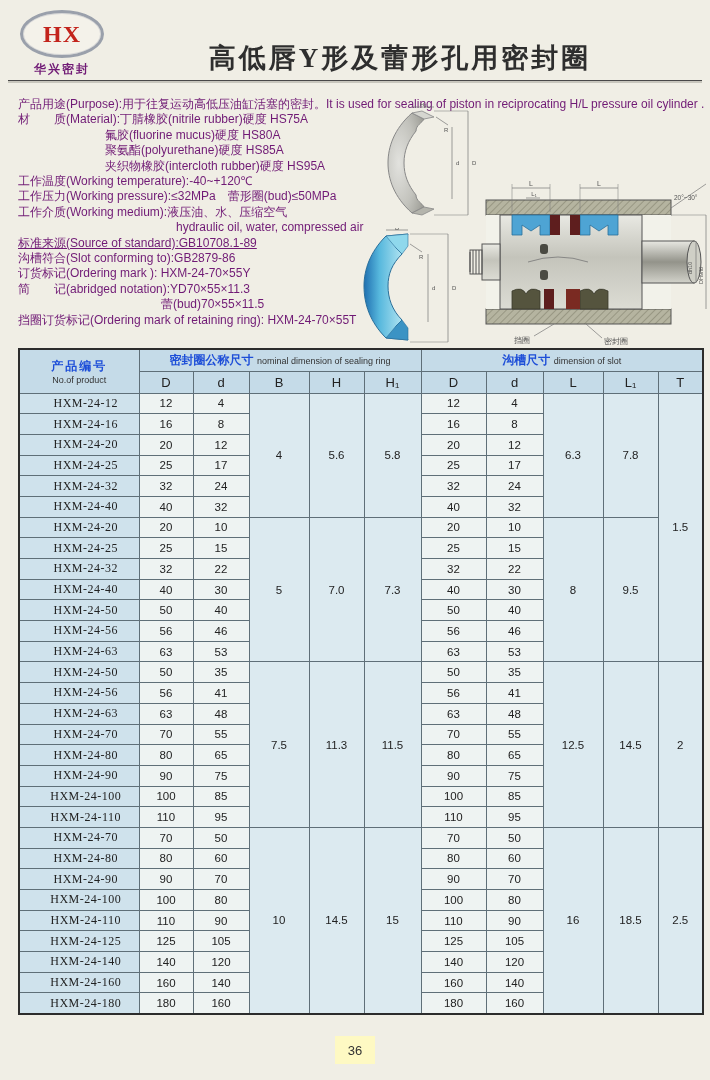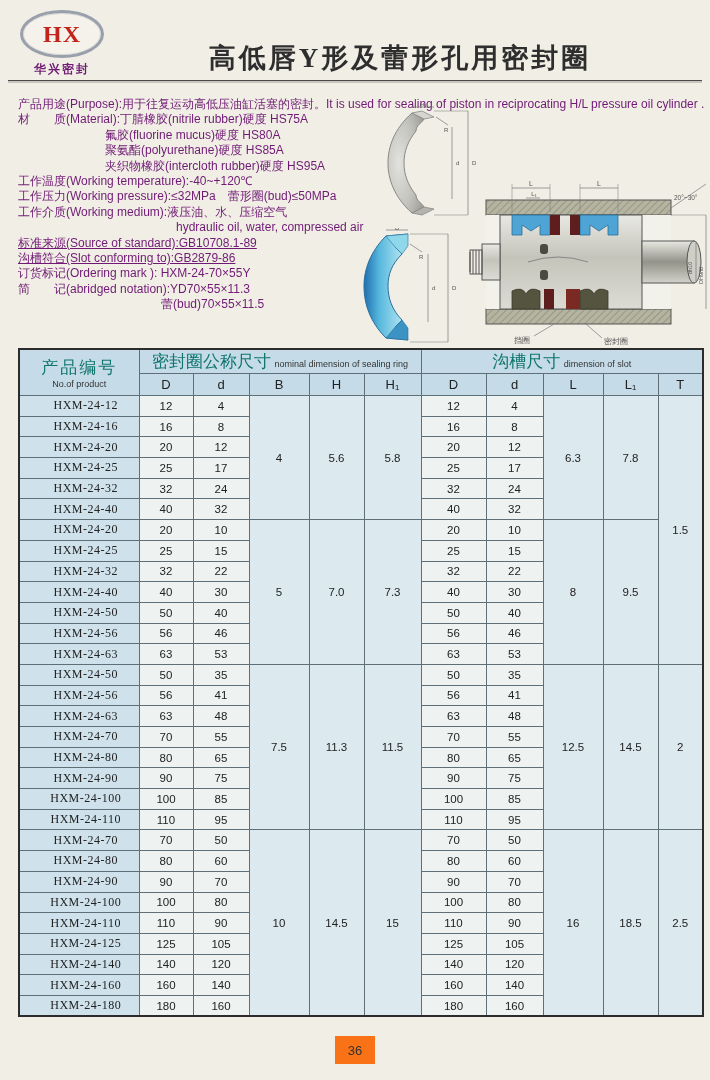--- a/index.html
+++ b/index.html
@@ -35,37 +35,37 @@
   table.dims {
     position:absolute; left:18px; top:348px; width:684px;
     border-collapse:collapse; table-layout:fixed;
     border:2px solid #2c2c2c;
   }
   table.dims th, table.dims td {
     border:1px solid #5f6f78; text-align:center; overflow:hidden;
   }
   table.dims thead th { background:#c5dbe8; }
   tr.grp-row th { height:22px; font-size:13px; }
-  tr.grp-row th .cn { font-weight:normal; font-size:17px; color:#0f766e; }
+  tr.grp-row th .cn { font-weight:bold; font-size:12px; color:#1d4ed8; }
   tr.grp-row th .en { font-weight:normal; font-size:9px; color:#333; }
   tr.col-row th { height:22px; font-size:13px; font-weight:normal; color:#222; }
   .th-product { background:#c5dbe8; font-size:13px; }
   .th-product .cn { font-weight:bold; font-size:14px; letter-spacing:2px; color:#222; }
   .th-product .en { font-weight:normal; font-size:11px; color:#333; }
   table.dims td { height:20.7px; font-size:11.5px; color:#222; background:#eef3f2; }
   table.dims td.code {
     text-align:center; padding-left:13px; background:#cfe2ec;
     font-family:"Liberation Serif", serif; font-size:12px; letter-spacing:0.5px;
   }
   table.dims td.merged { background:#dceaf0; font-size:11.5px; }
 
   
   .page-num {
     position:absolute; left:335px; top:1036px; width:40px; height:28px;
-    background:#f97316; display:flex; align-items:center; justify-content:center;
+    background:#fef9c3; display:flex; align-items:center; justify-content:center;
     font-size:13px; color:#333;
   }
 </style>
 </head>
 <body>
 
 <div class="page">
 
   <div class="logo">
     <div class="logo-oval">
@@ -81,24 +81,25 @@
       <div style="padding-left: 0px;">产品用途(Purpose):用于往复运动高低压油缸活塞的密封。It is used for sealing of piston in reciprocating H/L pressure oil cylinder .</div>
       <div style="padding-left: 0px;">材　　质(Material):丁腈橡胶(nitrile rubber)硬度 HS75A</div>
       <div style="padding-left: 87px;">氟胶(fluorine mucus)硬度 HS80A</div>
       <div style="padding-left: 87px;">聚氨酯(polyurethane)硬度 HS85A</div>
       <div style="padding-left: 87px;">夹织物橡胶(intercloth rubber)硬度 HS95A</div>
       <div style="padding-left: 0px;">工作温度(Working temperature):-40~+120℃</div>
       <div style="padding-left: 0px;">工作压力(Working pressure):≤32MPa　蕾形圈(bud)≤50MPa</div>
       <div style="padding-left: 0px;">工作介质(Working medium):液压油、水、压缩空气</div>
       <div style="padding-left: 158px;">hydraulic oil, water, compressed air</div>
       <div style="padding-left: 0px; text-decoration: underline;">标准来源(Source of standard):GB10708.1-89</div>
-      <div style="padding-left: 0px; text-decoration: underline;">沟槽符合(Slot conforming to):GB2879-86</div>
+      <div style="padding-left: 0px;">沟槽符合(Slot conforming to):GB2879-86</div>
       <div style="padding-left: 0px;">订货标记(Ordering mark ): HXM-24-70×55Y</div>
       <div style="padding-left: 0px;">简　　记(abridged notation):YD70×55×11.3</div>
       <div style="padding-left: 143px;">蕾(bud)70×55×11.5</div>
+      <div style="padding-left: 0px;">挡圈订货标记(Ordering mark of retaining ring): HXM-24-70×55T</div>
     </div>
 
   <div class="draw" style="left:378px; top:103px;">
     <svg width="100" height="122" viewBox="0 0 100 122">
       <defs>
         <radialGradient id="grayRing" cx="30%" cy="50%" r="80%">
           <stop offset="0%" stop-color="#e2e2de"></stop>
             <stop offset="60%" stop-color="#c2c2bc"></stop>
             <stop offset="100%" stop-color="#9d9d96"></stop>
         </radialGradient>

